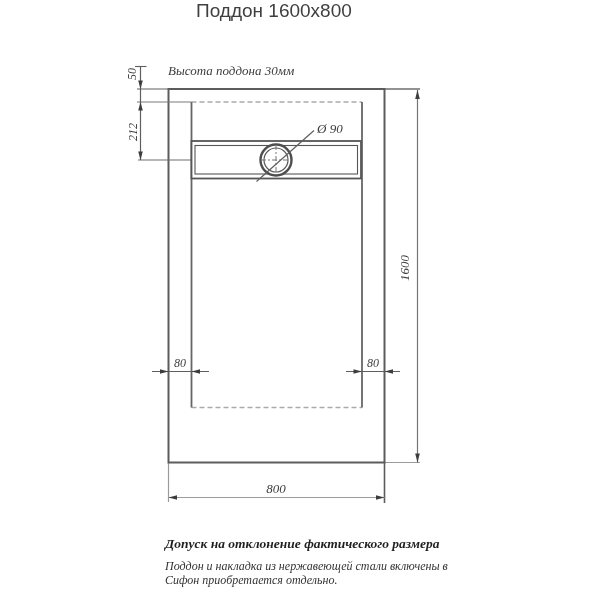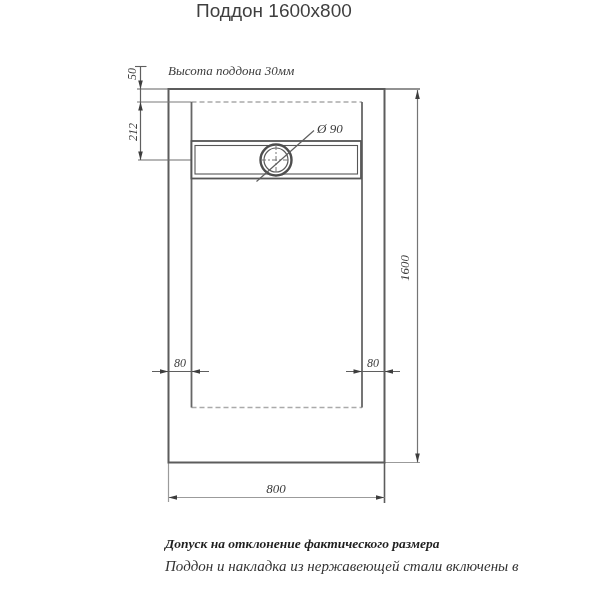--- a/index.html
+++ b/index.html
@@ -24,21 +24,21 @@
   .note-tolerance{
     position:absolute;left:165px;top:509px;
     font-family:"Liberation Serif", serif;
     font-style:italic;font-weight:bold;
     font-size:13.5px;line-height:14.5px;color:#1f1f1f;margin-top:28px;
   }
   .note-included{
     position:absolute;left:165px;top:559px;
     font-family:"Liberation Serif", serif;
     font-style:italic;
-    font-size:15px;line-height:14px;color:#333333;
+    font-size:12px;line-height:14px;color:#333333;
   }
   .note-line{display:block;}
 </style>
 </head>
 <body>
 
 <div class="title">Поддон 1600x800</div>
 
 <svg width="600" height="600" viewBox="0 0 600 600">
 
@@ -113,13 +113,14 @@
 
   <text x="168" y="75" class="dim-text dim-text-lg">Высота поддона 30мм</text>
 </svg>
 
 <div class="note-tolerance">
   <span class="note-line">Допуск на отклонение фактического размера</span>
 </div>
 
 <div class="note-included">
   <span class="note-line">Поддон и накладка из нержавеющей стали включены в</span>
+  <span class="note-line">Сифон приобретается отдельно.</span>
 </div>
 
 </body></html>

